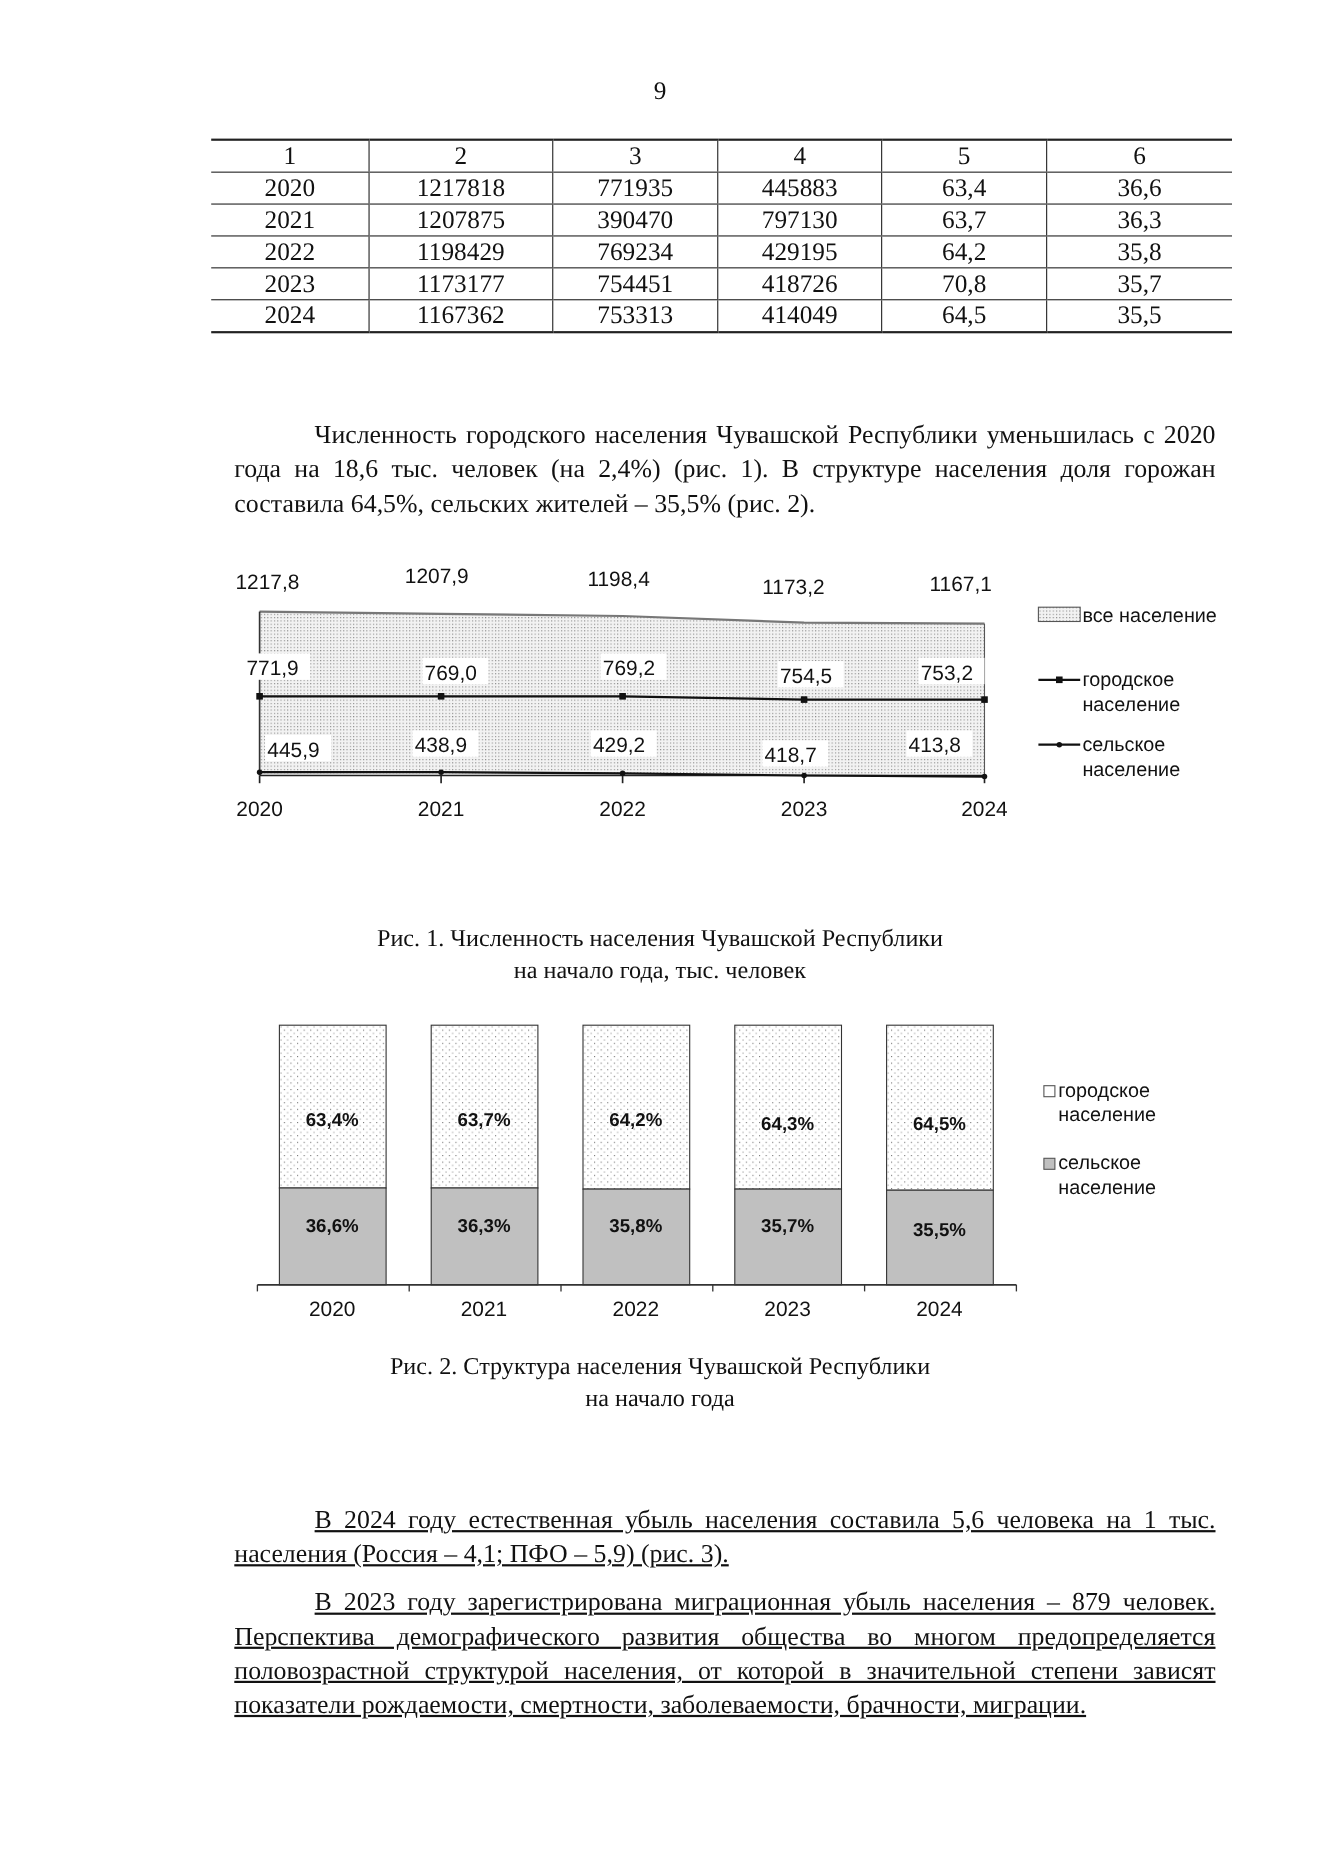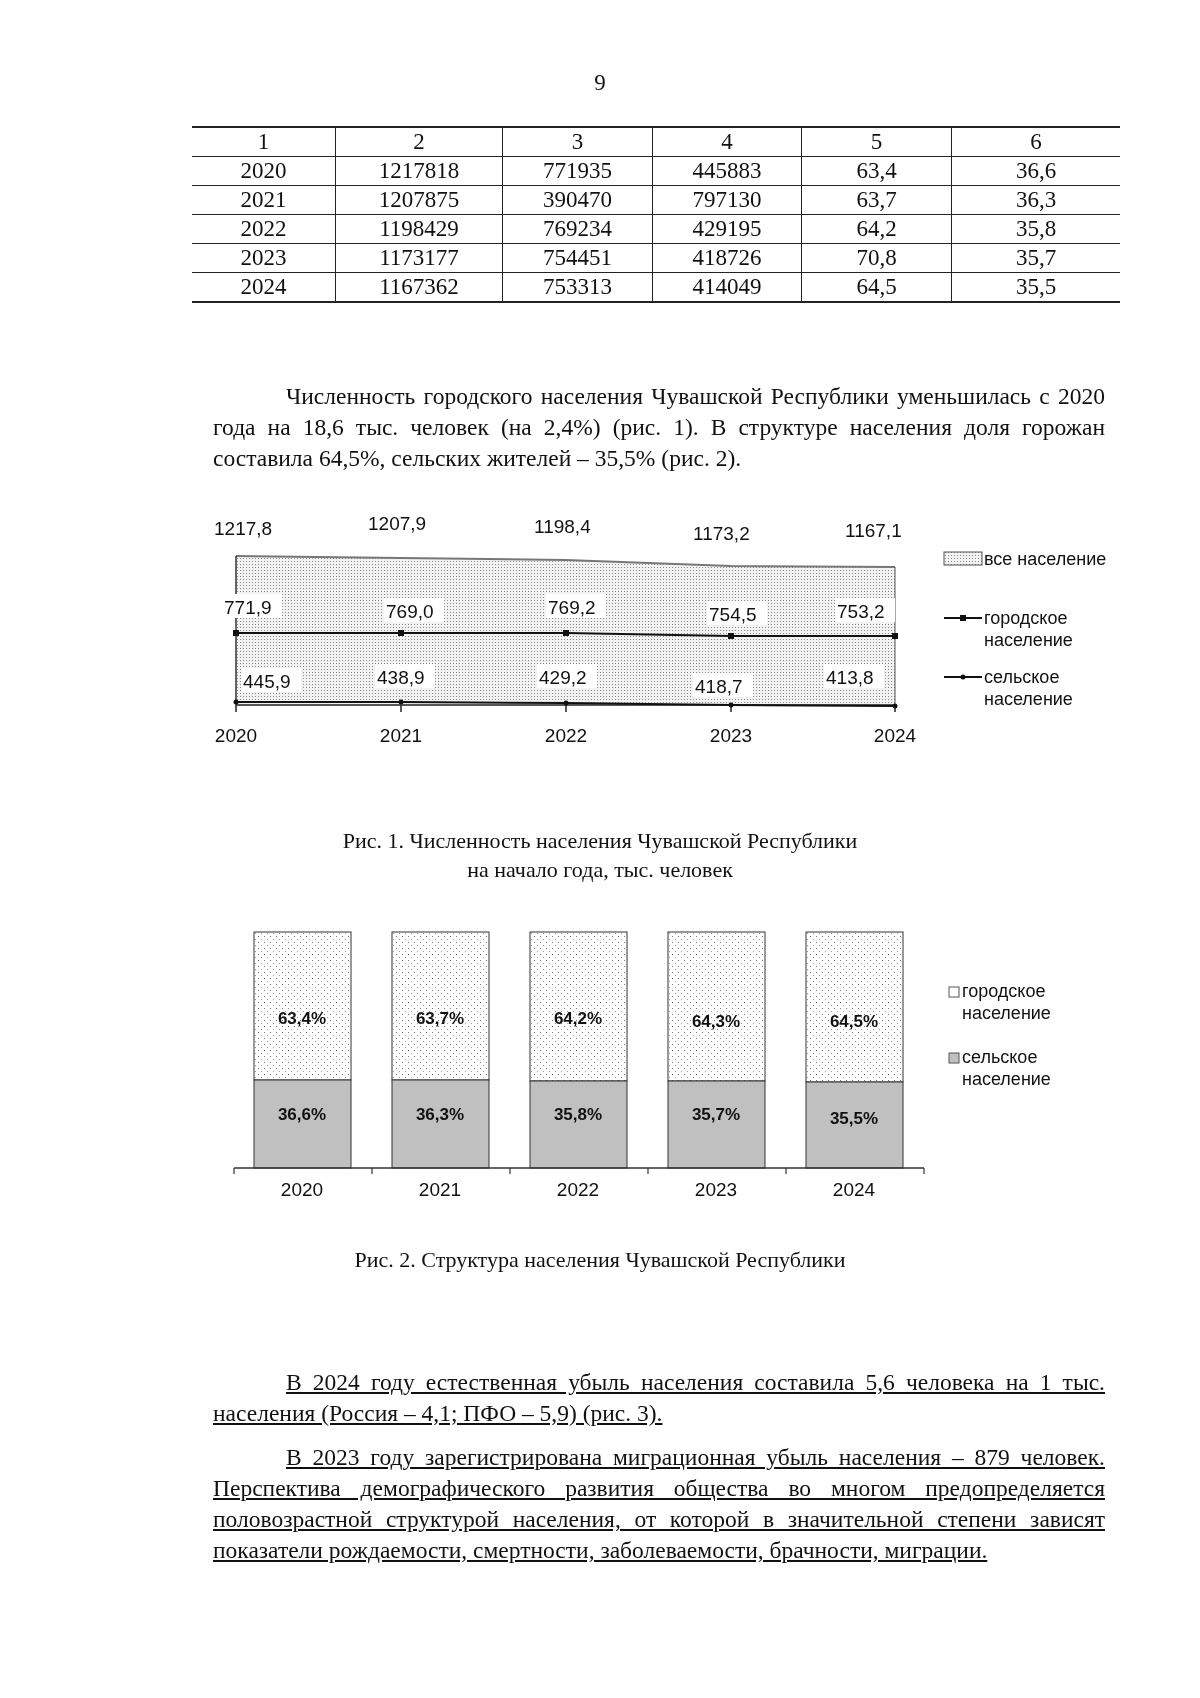--- a/index.html
+++ b/index.html
@@ -9,21 +9,21 @@
   .pagenum { left:0; width:1200px; top:70px; text-align:center; font-size:23px; }
   table.data { position:absolute; left:192px; top:126px; width:928px; border-collapse:collapse;
                font-size:23px; }
   table.data td { border-top:1.5px solid #222; border-bottom:1.5px solid #222;
                   border-left:1.5px solid #222; text-align:center; height:28px; padding:0; line-height:28px; }
   table.data td:first-child { border-left:none; }
   table.data tr:first-child td { border-top:2px solid #222; }
   table.data tr:last-child td { border-bottom:2px solid #222; }
   .para { left:200px; width:918px; font-size:23.5px; line-height:31px; text-align:justify; }
   .para p { margin:13px; text-indent:73px; text-align:justify; text-align-last:left; }
-  .caption { left:0; width:1200px; text-align:center; font-size:22px; line-height:29px; }
+  .caption { left:0; width:1200px; text-align:center; font-size:22px; line-height:29px;margin-top:12px; }
   svg text { font-family:"Liberation Sans", sans-serif; }
 </style>
 </head>
 <body>
 
 <div class="abs pagenum">9</div>
 
 <table class="data">
   <tbody>
       <tr>
@@ -243,20 +243,21 @@
   <g font-size="18" fill="#111">
     <rect x="949" y="987" width="10" height="10" fill="#fff" stroke="#555" stroke-width="1"></rect>
     <text x="962" y="997">городское</text>
     <text x="962" y="1019">население</text>
     <rect x="949" y="1053" width="10" height="10" fill="#c0c0c0" stroke="#555" stroke-width="1"></rect>
     <text x="962" y="1063">сельское</text>
     <text x="962" y="1085">население</text>
   </g>
 </svg>
 
-<div class="abs caption" style="top:1245px;">
+<div class="abs caption" style="top:1215px;">
   <div>Рис. 2. Структура населения Чувашской Республики</div>
+  <div>на начало года</div>
 </div>
 
 <div class="abs para" style="top:1354px;text-decoration:underline;">
   <p>В 2024 году естественная убыль населения составила 5,6 человека на 1 тыс. населения (Россия – 4,1; ПФО – 5,9) (рис. 3).</p>
   <p>В 2023 году зарегистрирована миграционная убыль населения – 879 человек. Перспектива демографического развития общества во многом предопределяется половозрастной структурой населения, от которой в значительной степени зависят показатели рождаемости, смертности, заболеваемости, брачности, миграции.</p>
 </div>
 
 </body></html>

